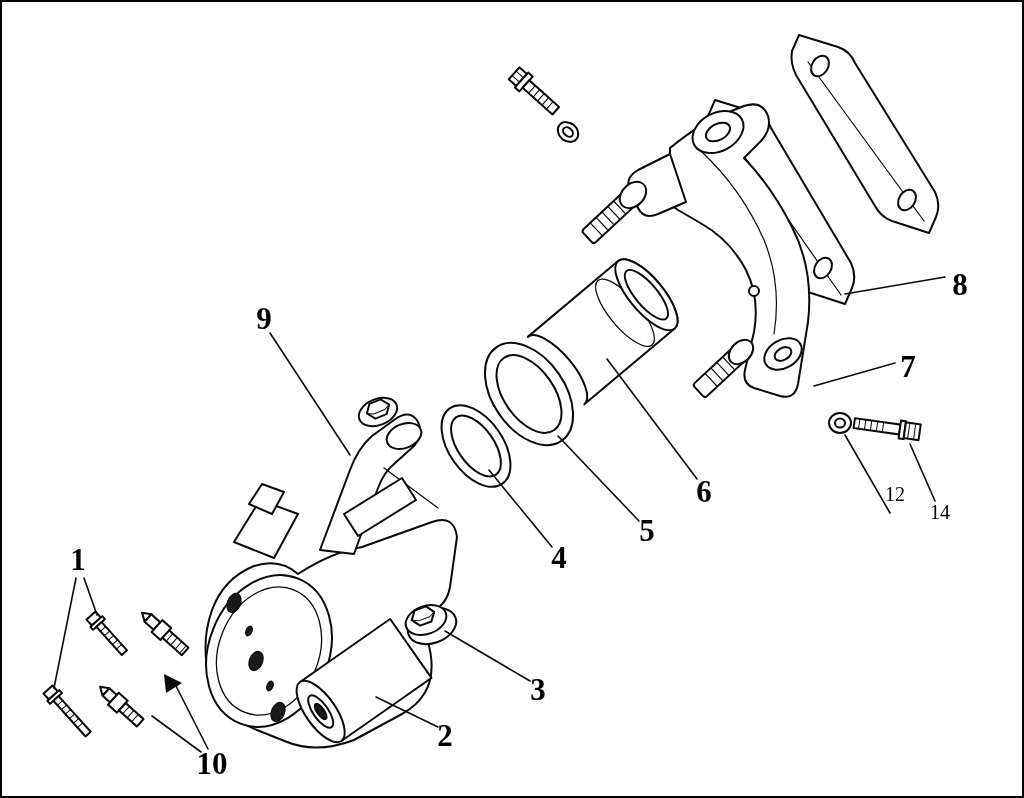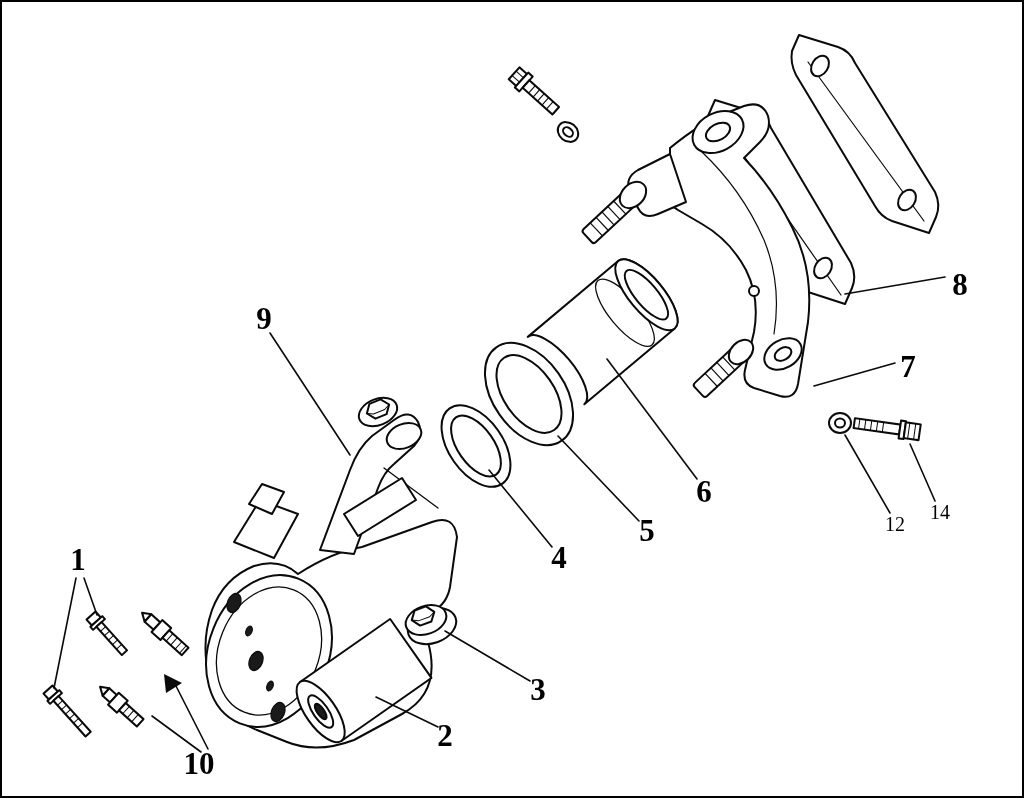--- a/index.html
+++ b/index.html
@@ -212,17 +212,17 @@
 
   <span class="callout" style="left:76px;top:557px">1</span>
   <span class="callout" style="left:443px;top:733px">2</span>
   <span class="callout" style="left:536px;top:687px">3</span>
   <span class="callout" style="left:557px;top:555px">4</span>
   <span class="callout" style="left:645px;top:528px">5</span>
   <span class="callout" style="left:702px;top:489px">6</span>
   <span class="callout" style="left:906px;top:364px">7</span>
   <span class="callout" style="left:958px;top:282px">8</span>
   <span class="callout" style="left:262px;top:316px">9</span>
-  <span class="callout" style="left:197px;top:761px">10</span>
+  <span class="callout" style="left:210px;top:761px">10</span>
   <span class="callout small" style="left:938px;top:510px">14</span>
-  <span class="callout small" style="left:893px;top:522px">12</span>
+  <span class="callout small" style="left:893px;top:492px">12</span>
 
 </div>
 
 </body></html>

